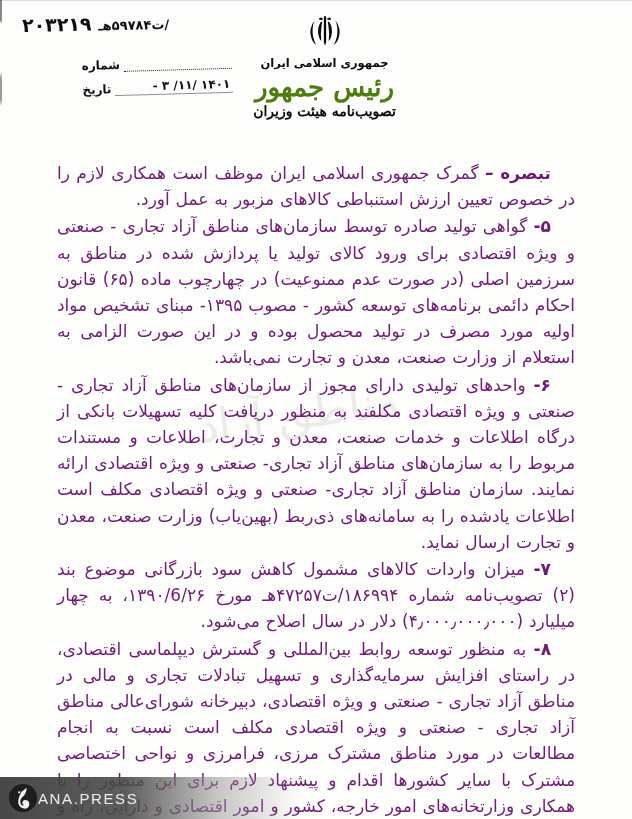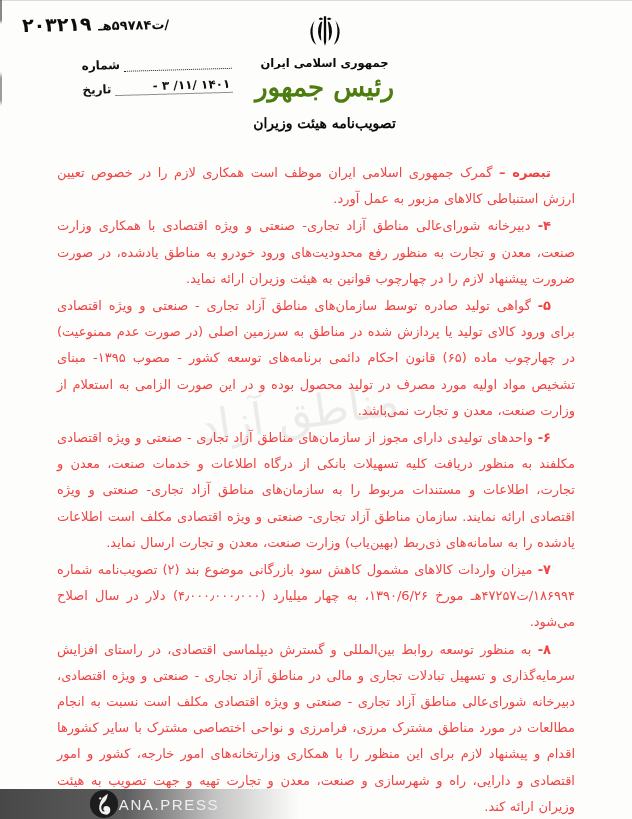--- a/index.html
+++ b/index.html
@@ -130,43 +130,43 @@
     font-size: 26px;
     color: #4d7c0f;
     font-weight: 700;
     letter-spacing: 1px;
     line-height: 1.15;
     font-family: "DejaVu Serif", "Liberation Serif", serif;
   }
   .doc-kind {
     font-size: 14px;
     color: #0a0a0a;
-    margin-top: 12px;
+    margin-top: 0;
     font-weight: 600;
     font-family: "DejaVu Serif", "Liberation Serif", serif;
   }
 
   
   .body-text {
     position: absolute;
     top: 160px;
     right: 57px;
     left: 57px;
     direction: rtl;
     text-align: justify;
     color: #101010;
   }
   .para {
-    font-size: 13px;
+    font-size: 17px;
     line-height: 26.2px;
     text-align: justify;
     text-justify: inter-word;
     margin: 0 0 1px 0;
     text-indent: 24px;
-    color: #ef4444;
+    color: #701a75;
     word-spacing: 0.4px;
   }
   .para .lead {
     font-weight: 700;
   }
 
   
   .watermark {
     position: absolute;
     left: 110px;
@@ -183,30 +183,29 @@
     text-align: center;
     direction: rtl;
   }
 
   
   .footer-bar {
     position: absolute;
     left: 0;
     bottom: 0;
     width: 300px;
-    height: 30px;
+    height: 42px;
     background: linear-gradient(to right,
        rgba(56,56,56,0.92) 0%,
        rgba(72,72,72,0.88) 42%,
        rgba(150,150,150,0.55) 72%,
        rgba(255,255,255,0) 100%);
     display: flex;
     align-items: center;
     direction: ltr;
-    justify-content: center;
   }
   .footer-logo {
     width: 30px;
     height: 30px;
     margin-left: 8px;
     flex: 0 0 auto;
   }
   .footer-label {
     color: #efefef;
     font-size: 15px;
@@ -275,24 +274,20 @@
     <span>مناطق آزاد</span>
   </div>
 
   <div class="body-text">
 
     <p class="para">
       <span class="lead">تبصره –</span>
       <span>گمرک جمهوری اسلامی ایران موظف است همکاری لازم را در خصوص تعیین ارزش استنباطی کالاهای مزبور به عمل آورد.</span>
     </p>
 
-    <p class="para">
-      <span class="lead">۴-</span>
-      <span>دبیرخانه شورای‌عالی مناطق آزاد تجاری- صنعتی و ویژه اقتصادی با همکاری وزارت صنعت، معدن و تجارت به منظور رفع محدودیت‌های ورود خودرو به مناطق یادشده، در صورت ضرورت پیشنهاد لازم را در چهارچوب قوانین به هیئت وزیران ارائه نماید.</span>
-    </p>
 
     <p class="para">
       <span class="lead">۵-</span>
       <span>گواهی تولید صادره توسط سازمان‌های مناطق آزاد تجاری - صنعتی و ویژه اقتصادی برای ورود کالای تولید یا پردازش شده در مناطق به سرزمین اصلی (در صورت عدم ممنوعیت) در چهارچوب ماده (۶۵) قانون احکام دائمی برنامه‌های توسعه کشور - مصوب ۱۳۹۵- مبنای تشخیص مواد اولیه مورد مصرف در تولید محصول بوده و در این صورت الزامی به استعلام از وزارت صنعت، معدن و تجارت نمی‌باشد.</span>
     </p>
 
 
     <p class="para">
       <span class="lead">۶-</span>
       <span>واحدهای تولیدی دارای مجوز از سازمان‌های مناطق آزاد تجاری - صنعتی و ویژه اقتصادی مکلفند به منظور دریافت کلیه تسهیلات بانکی از درگاه اطلاعات و خدمات صنعت، معدن و تجارت، اطلاعات و مستندات مربوط را به سازمان‌های مناطق آزاد تجاری- صنعتی و ویژه اقتصادی ارائه نمایند. سازمان مناطق آزاد تجاری- صنعتی و ویژه اقتصادی مکلف است اطلاعات یادشده را به سامانه‌های ذی‌ربط (بهین‌یاب) وزارت صنعت، معدن و تجارت ارسال نماید.</span>

